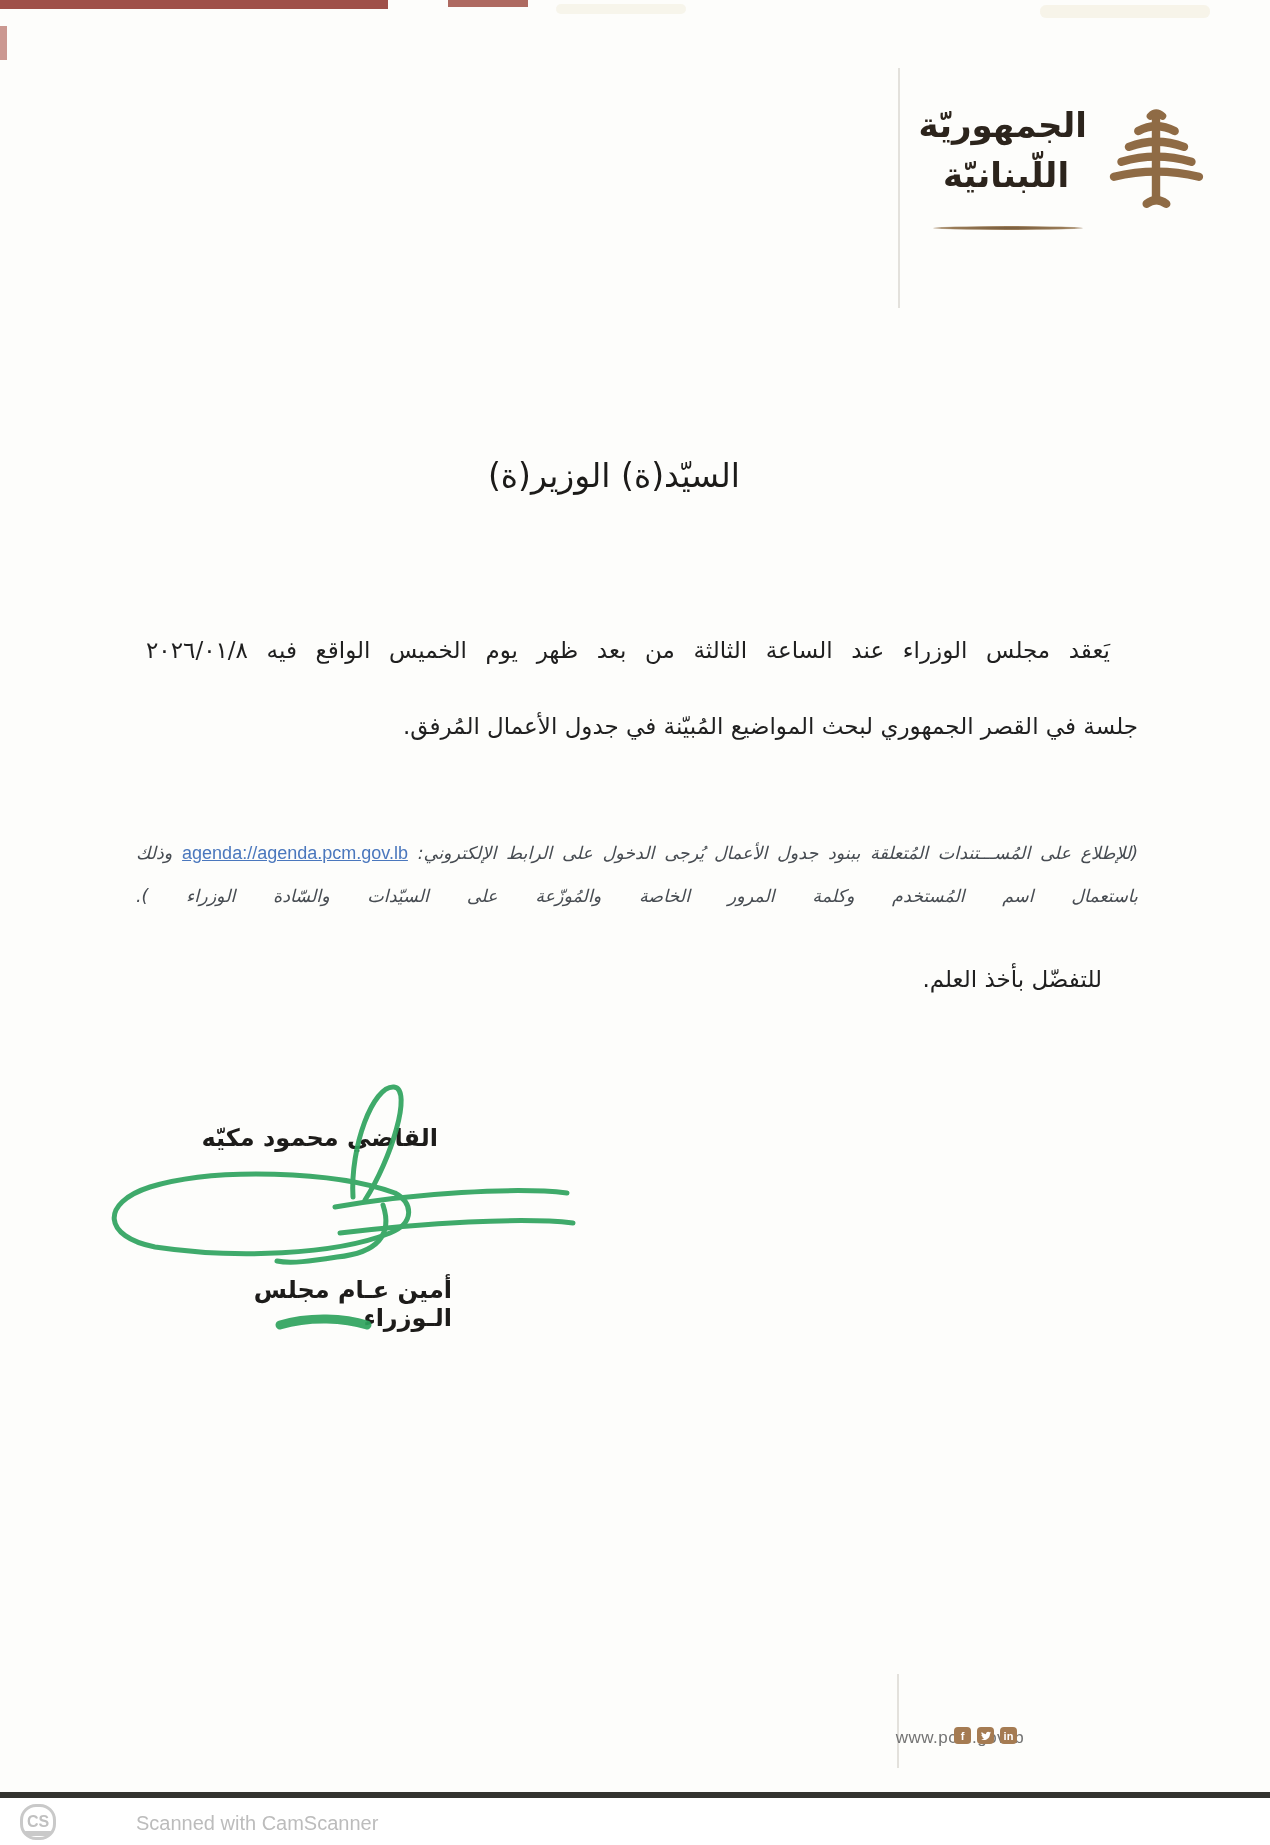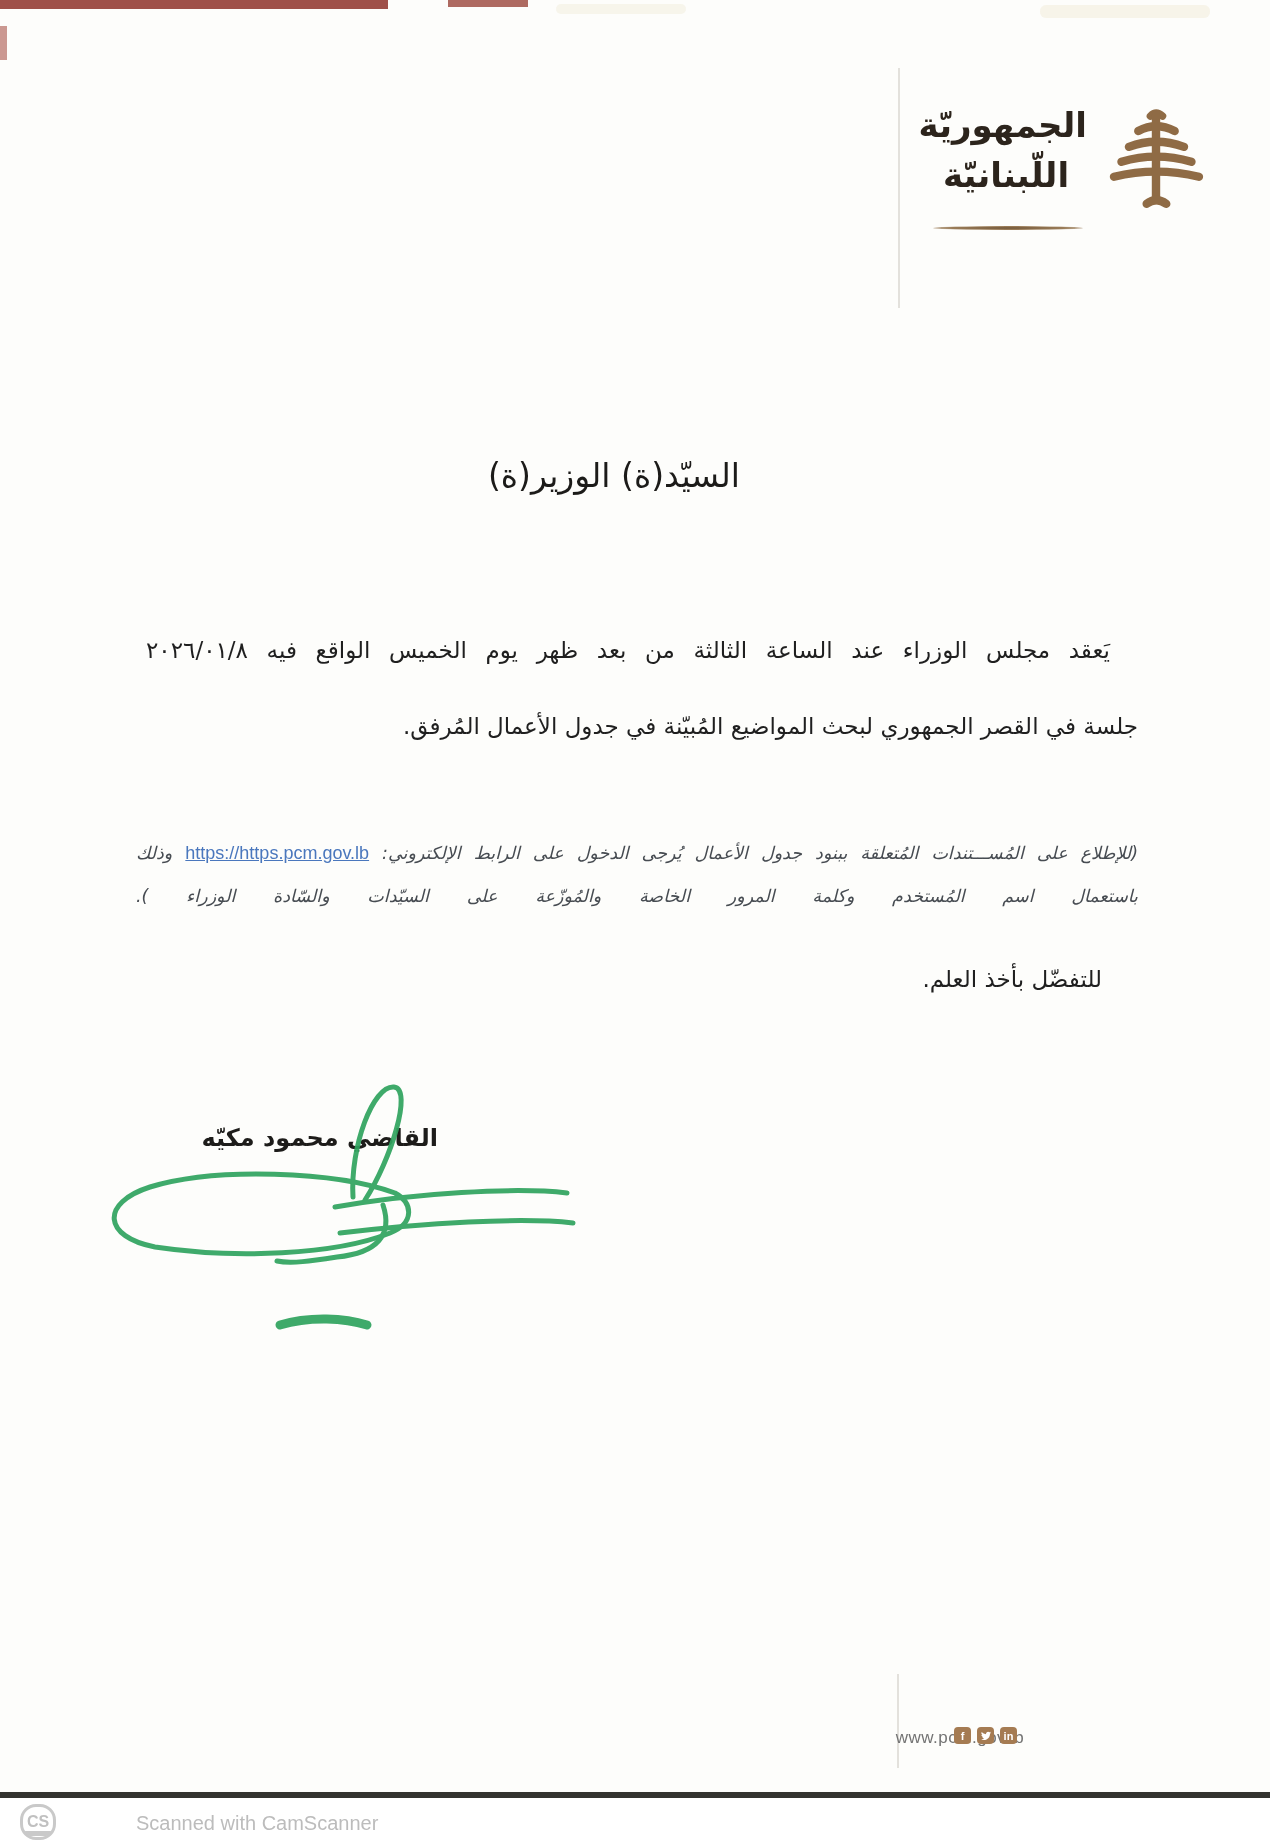--- a/index.html
+++ b/index.html
@@ -102,27 +102,28 @@
 
 
   <div class="abs recipient">السيّد(ة) الوزير(ة)</div>
 
   <div class="abs body-par">
     <div class="jline line-indent"><span>يَعقد مجلس الوزراء عند الساعة </span><span class="b">الثالثة</span><span> من </span><span class="b">بعد ظهر</span><span> يوم </span><span class="b">الخميس</span><span> الواقع فيه </span><span class="b">٢٠٢٦/٠١/٨</span></div>
     <div style=""><span>جلسة في </span><span class="b">القصر الجمهوري</span><span> لبحث المواضيع المُبيّنة في جدول الأعمال المُرفق.</span></div>
   </div>
 
   <div class="abs note">
-    <div class="jline"><span>(للإطلاع على المُســـتندات المُتعلقة ببنود جدول الأعمال يُرجى الدخول على الرابط الإلكتروني: </span><a class="link">https://https.pcm.gov.lb</a><span> وذلك</span></div>
+    <div class="jline"><span>(للإطلاع على المُســـتندات المُتعلقة ببنود جدول الأعمال يُرجى الدخول على الرابط الإلكتروني: </span><a class="link">agenda://agenda.pcm.gov.lb</a><span> وذلك</span></div>
     <div class="jline">باستعمال اسم المُستخدم وكلمة المرور الخاصة والمُوزّعة على السيّدات والسّادة الوزراء ).</div>
   </div>
 
   <div class="abs closing">للتفضّل بأخذ العلم.</div>
 
   <div class="abs sig-name">القاضي محمود مكيّه</div>
+  <div class="abs sig-title">أمين عـام مجلس الـوزراء</div>
 
   <svg class="abs sig-ink" width="490" height="270" viewBox="0 0 490 270">
     <g stroke="#2fa35e" stroke-width="5" fill="none" stroke-linecap="round" opacity="0.92">
       <path d="M258 122 C 255 72, 278 10, 299 12 C 318 14, 296 85, 270 125"></path>
       <path d="M300 118 C 240 96, 120 92, 55 112 C 5 128, 8 162, 60 172 C 140 184, 240 180, 295 158 C 320 148, 318 128, 300 118"></path>
       <path d="M240 132 C 320 118, 420 112, 472 118"></path>
       <path d="M245 158 C 330 148, 425 142, 478 148"></path>
       <path d="M288 130 C 298 160, 282 178, 242 182 C 216 186, 196 189, 182 186"></path>
       <path d="M185 250 C 215 241, 250 243, 272 250" stroke-width="9"></path>
     </g>

